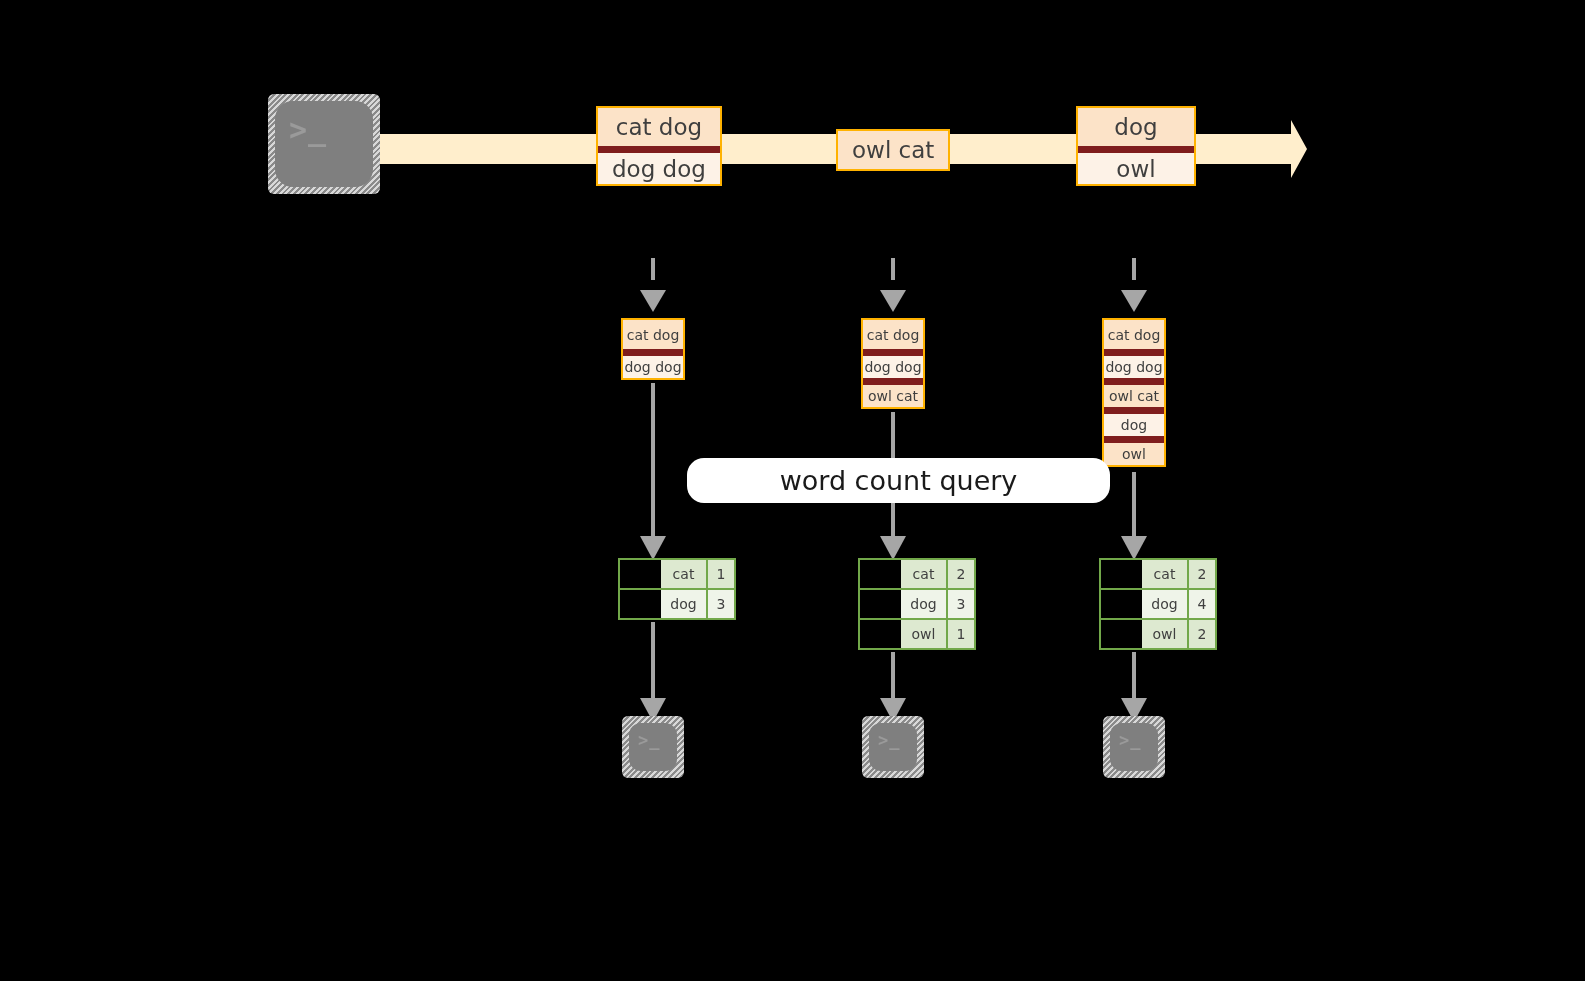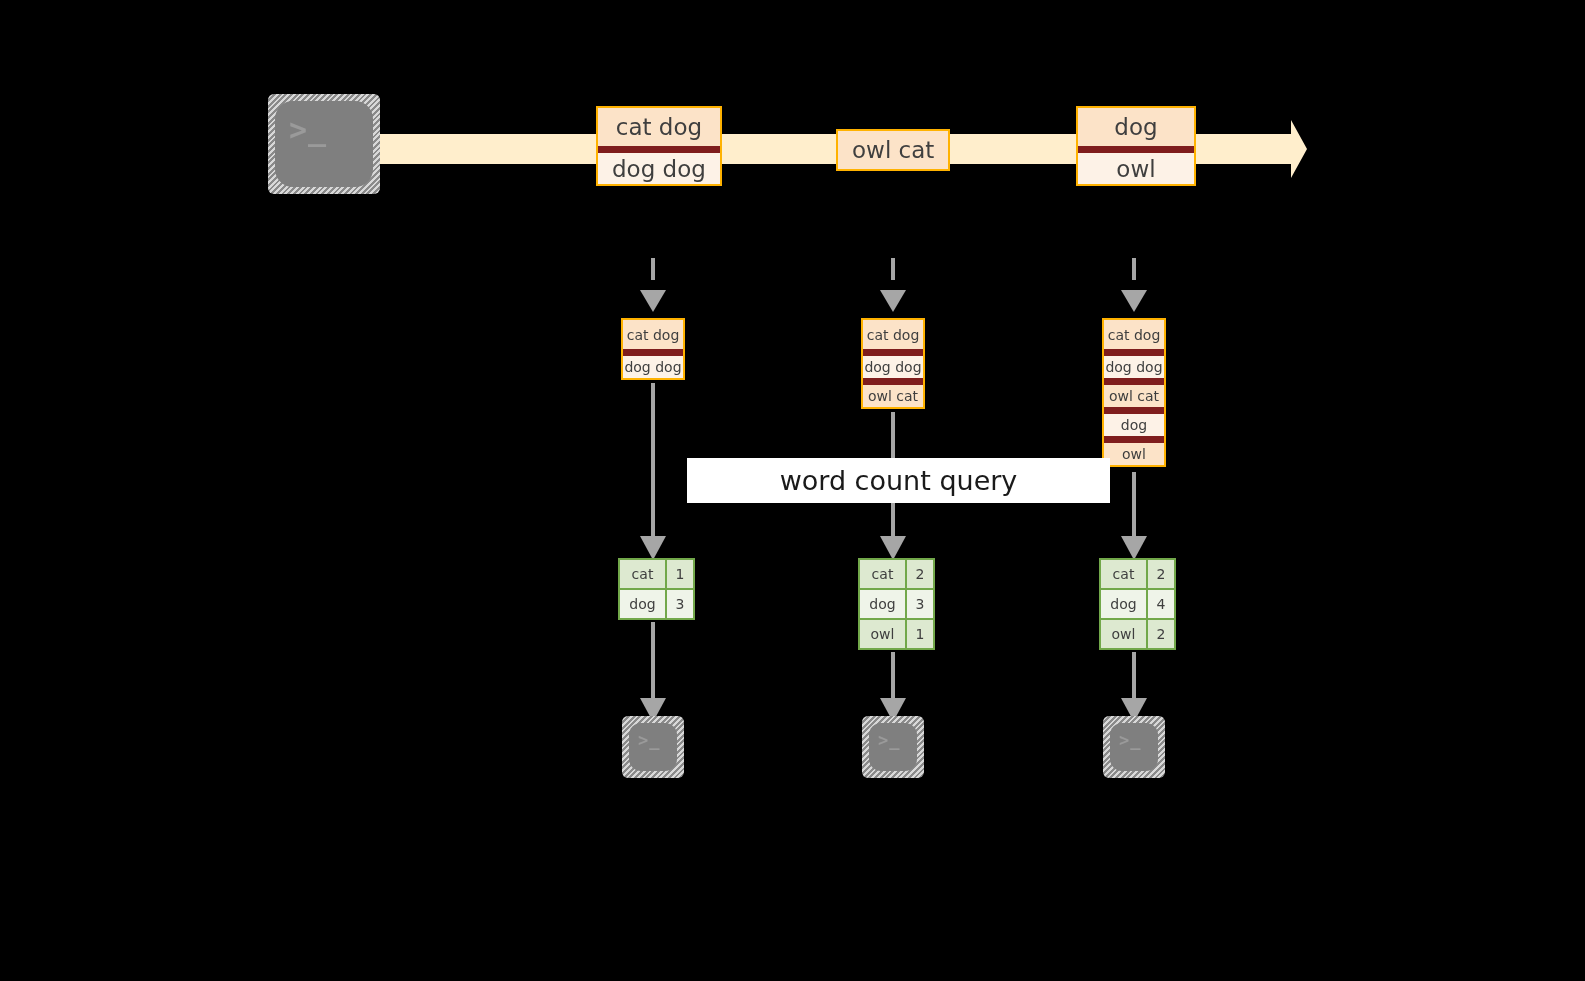--- a/index.html
+++ b/index.html
@@ -114,20 +114,21 @@
   
   .result-table {
     position: absolute;
     box-sizing: border-box;
     border: 2px solid #72a84a;
     border-collapse: separate;
   }
   .result-row {
     display: flex;
     box-sizing: border-box;
+    padding-left: 41px;
   }
   .result-row + .result-row { border-top: 2px solid #72a84a; }
   .result-cell {
     box-sizing: border-box;
     height: 28px;
     display: flex;
     align-items: center;
     justify-content: center;
     font-size: 14px;
     color: #3f3f3f;
@@ -225,21 +226,21 @@
   </div>
 
   <div class="stack" style="left:1102px; top:318px;">
     <div class="msg-line odd">cat dog</div>
     <div class="msg-line even">dog dog</div>
     <div class="msg-line odd">owl cat</div>
     <div class="msg-line even">dog</div>
     <div class="msg-line odd">owl</div>
   </div>
 
-  <div id="query-label" style="left:687px; top:458px; width:423px; height:45px;">word count query</div>
+  <div id="query-label" style="left:687px; top:458px; width:423px; height:45px;border-radius:17px;">word count query</div>
 
   <div class="result-table" style="left:618px; top:558px;">
     <div class="result-row odd">
       <div class="result-cell word">cat</div>
       <div class="result-cell count">1</div>
     </div>
     <div class="result-row even">
       <div class="result-cell word">dog</div>
       <div class="result-cell count">3</div>
     </div>

